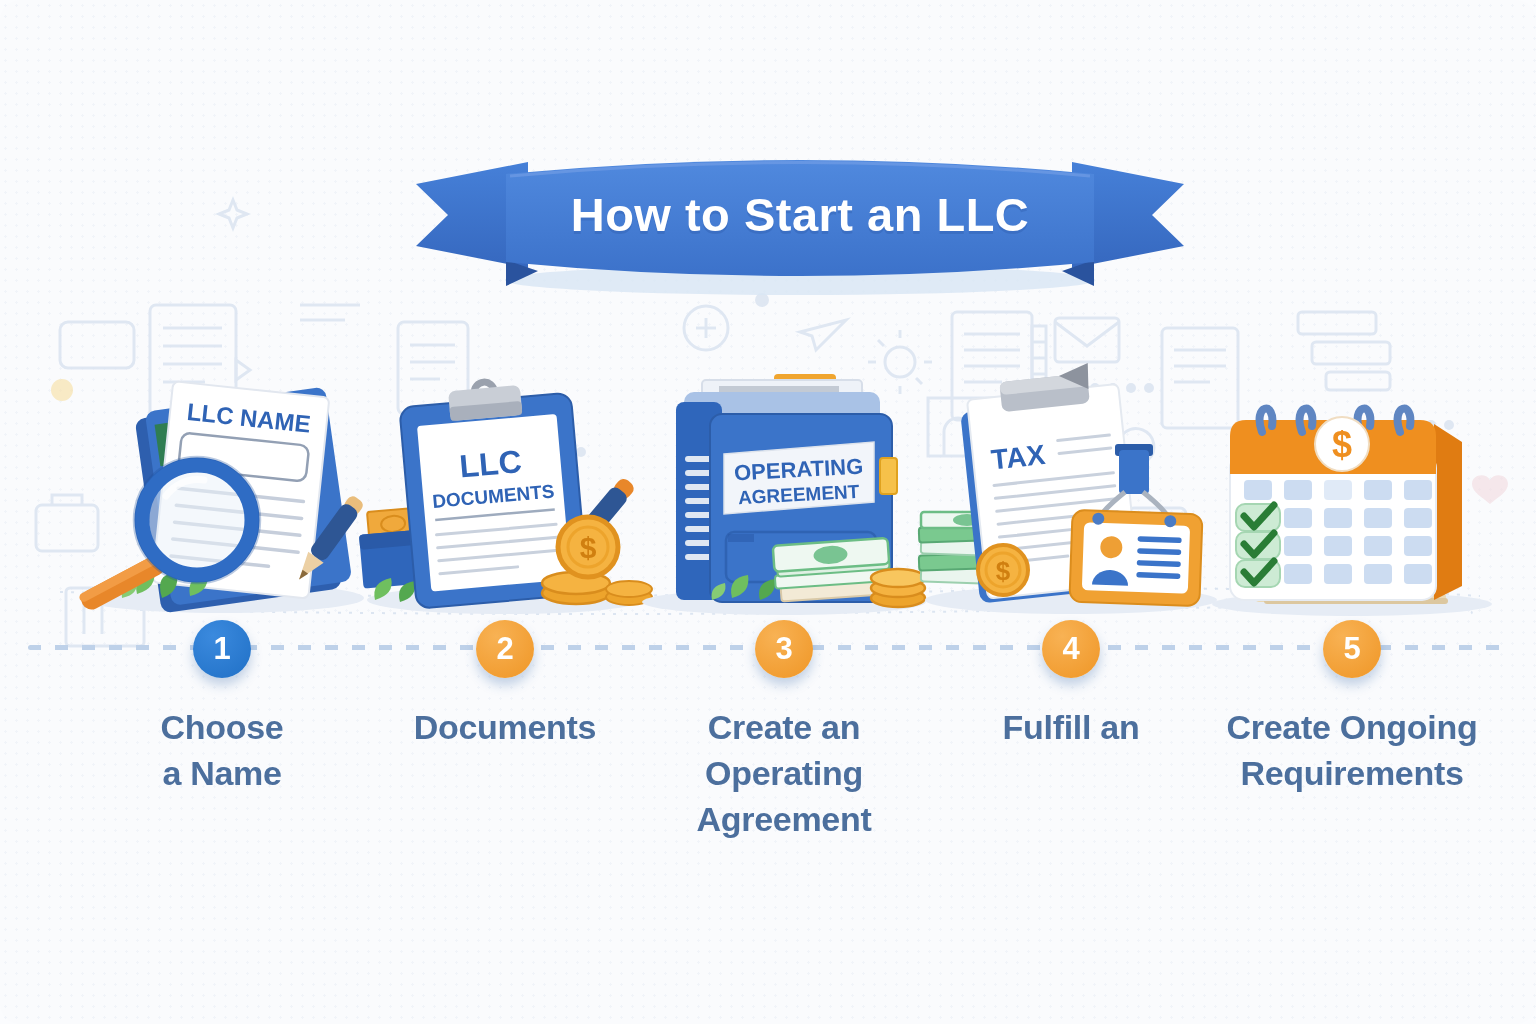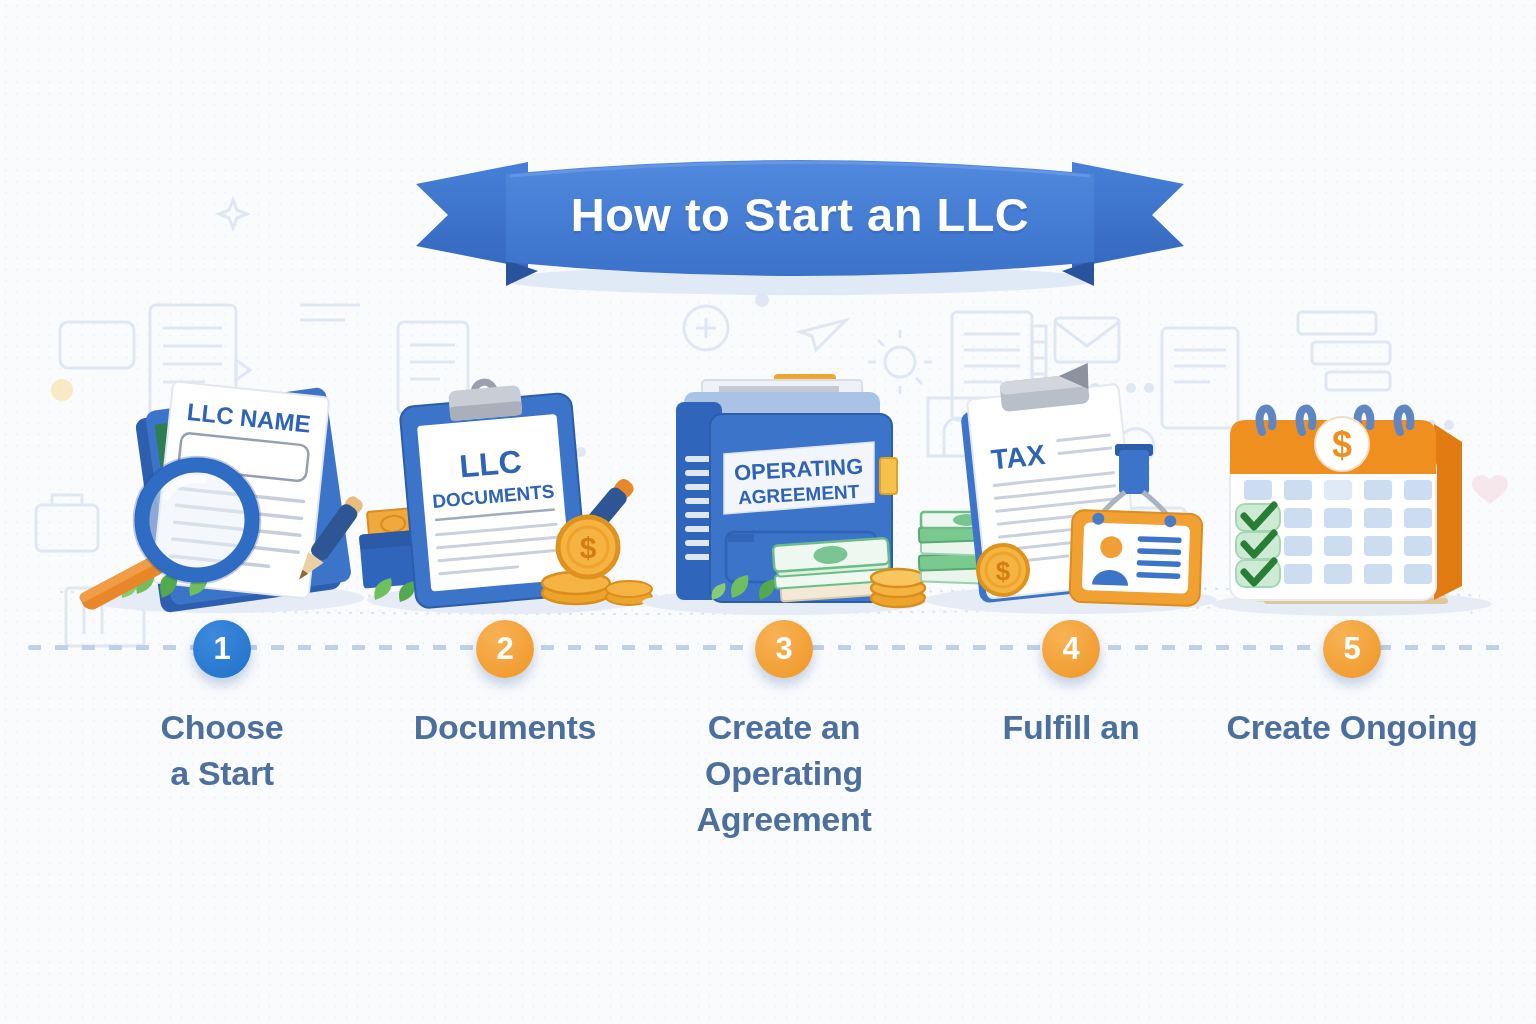--- a/index.html
+++ b/index.html
@@ -250,21 +250,21 @@
         <circle cx="135" cy="158" r="55" fill="#e9f1fa" fill-opacity=".5" stroke="#2f6cc4" stroke-width="15"></circle>
         <circle cx="135" cy="158" r="63" fill="none" stroke="#1f4f9b" stroke-width="2.5" opacity=".3"></circle>
         <path d="M104,134 Q119,115 142,118" stroke="#ffffff" stroke-width="7" fill="none" opacity=".7" stroke-linecap="round"></path>
       </g>
     </svg>
     <div class="num-badge num-blue">
         <span>1</span>
       </div>
     <div class="step-label">
       <div>Choose</div>
-      <div>a Start</div>
+      <div>a Name</div>
     </div>
   </div>
 
   <div class="step step-2">
     <svg class="art" viewBox="0 0 320 258">
       <ellipse cx="160" cy="238" rx="138" ry="14" fill="#e6ecf5"></ellipse>
       <g transform="rotate(-5 48 195)">
         <rect x="26" y="148" width="50" height="28" rx="3" fill="#f0a93c" stroke="#d98d1d" stroke-width="2"></rect>
         <ellipse cx="51" cy="162" rx="12" ry="8" fill="none" stroke="#d98d1d" stroke-width="2"></ellipse>
         <rect x="16" y="170" width="64" height="54" rx="4" fill="#2f66bb"></rect>
@@ -484,16 +484,17 @@
           <rect x="44" y="198" width="44" height="27" rx="9" fill="#cdebd4" stroke="#a5d6b2" stroke-width="2"></rect>
           <path d="M52,210 l10,11 L82,199" stroke="#2a7d36" stroke-width="7" fill="none" stroke-linecap="round" stroke-linejoin="round"></path>
         </g>
       </g>
     </svg>
     <div class="num-badge num-orange">
         <span>5</span>
       </div>
     <div class="step-label">
       <div>Create Ongoing</div>
+      <div>Requirements</div>
     </div>
   </div>
 
 </div>
 
 </body></html>

